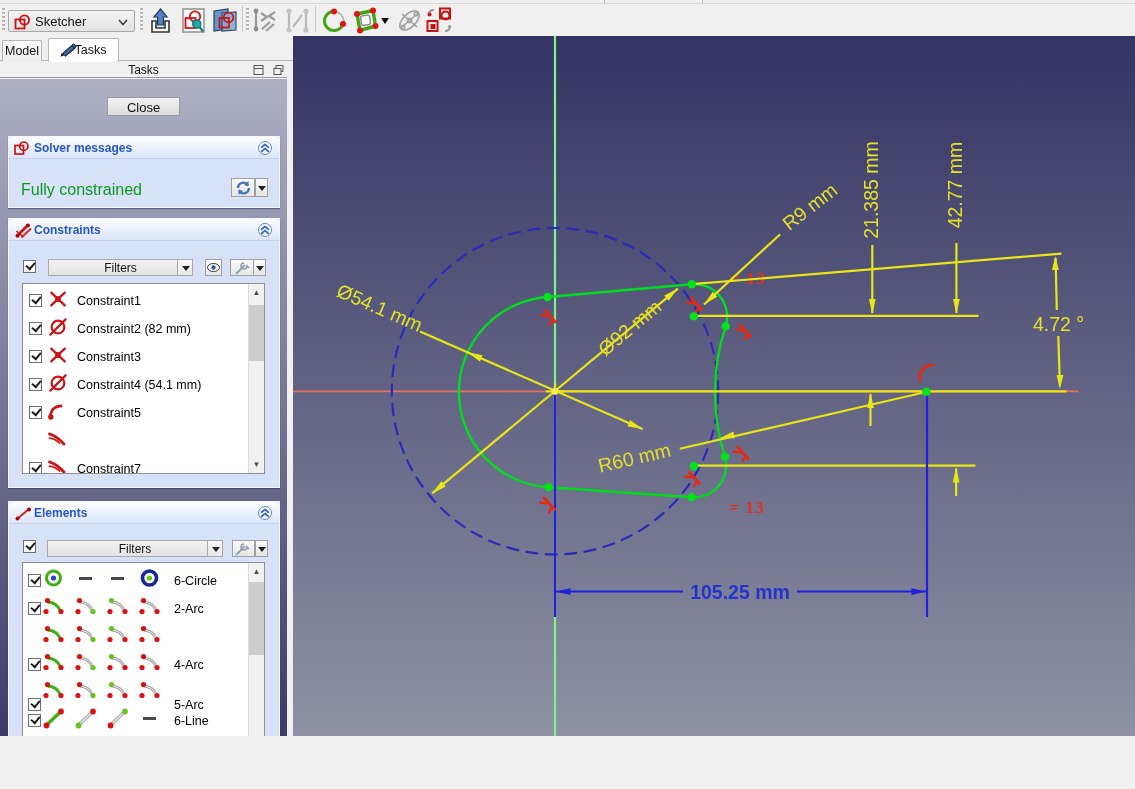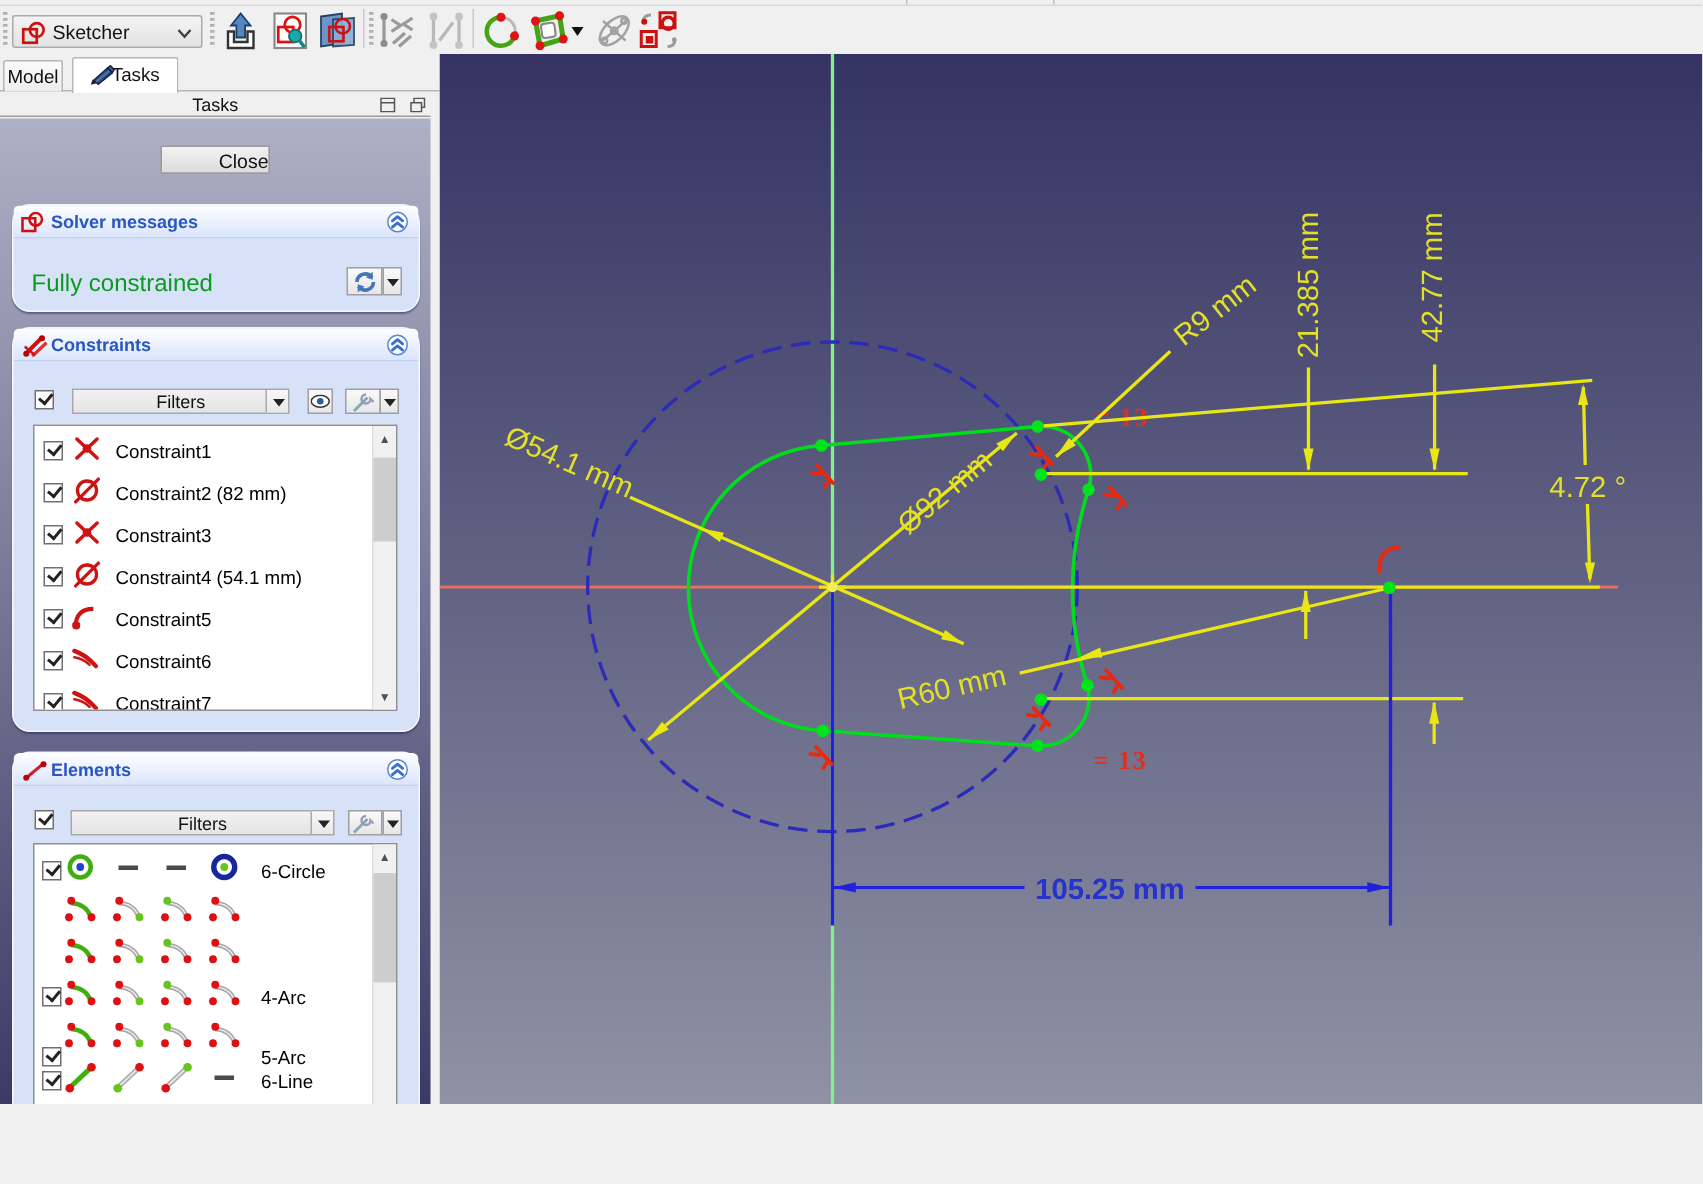--- a/index.html
+++ b/index.html
@@ -16,22 +16,22 @@
 .ticon{position:absolute;top:7px;width:27px;height:27px}
 
 #left{position:absolute;left:0;top:37px;width:293px;height:752px;background:#f0f0f0}
 #tabrow{position:absolute;left:0;top:0;width:293px;height:24px;background:#f0f0f0;border-bottom:1px solid #b6b6b6}
 .tab{position:absolute;top:3px;height:21px;font-size:12.5px;color:#111;text-align:center}
 #tab-model{left:2px;width:40px;background:linear-gradient(#fbfbfb,#ededed);border:1px solid #b6b6b6;border-bottom:none;border-radius:2px 2px 0 0;padding-top:3px}
 #tab-tasks{left:48px;width:71px;top:1px;height:24px;background:#fff;border:1px solid #b6b6b6;border-bottom:none;border-radius:2px 2px 0 0;padding-top:4px;z-index:2}
 #taskshdr{position:absolute;left:0;top:25px;width:287px;height:16px;background:#f0f0f0;border-bottom:1px solid #9a9a9a;font-size:12px;color:#111;text-align:center}
 #taskshdr span{position:relative;top:1px}
 #panelbg{position:absolute;left:0;top:42px;width:287px;height:710px;background:linear-gradient(#aeb0c5 0,#32315e 100%)}
-#closebtn{position:absolute;left:107px;top:18px;width:73px;height:19px;background:linear-gradient(#f2f2f2,#dcdcdc);border:1px solid #9b9b9b;font-size:13px;color:#111;text-align:right;padding-top:2px}
-.tpanel{position:absolute;left:8px;width:272px;background:#d7e2f9;border:1px solid #f5f8ff;border-radius:12px;box-shadow:0 1px 1px rgba(30,30,70,.45)}
+#closebtn{position:absolute;left:107px;top:18px;width:73px;height:19px;background:linear-gradient(#f2f2f2,#dcdcdc);border:1px solid #9b9b9b;font-size:13px;color:#111;text-align:center;padding-top:2px}
+.tpanel{position:absolute;left:8px;width:272px;background:#d7e2f9;border:1px solid #f5f8ff;border-radius:0;box-shadow:0 1px 1px rgba(30,30,70,.45)}
 .thead{position:absolute;left:0;top:0;width:100%;height:22px;background:linear-gradient(#fdfeff,#dbe5fb);border-radius:4px 4px 0 0;border-bottom:1px solid #c3d1ee}
 .thead .ttl{position:absolute;left:25px;top:4px;font-size:12px;font-weight:bold;color:#2856c4}
 .chevbtn{position:absolute;right:7px;top:4px;width:14px;height:14px;border:1px solid #5b87d6;border-radius:50%;background:#fff}
 #solverpanel{top:57px;height:72px}
 #constrpanel{top:139px;height:270px}
 #elempanel{top:422px;height:269px}
 .fcheck{position:absolute;width:13px;height:13px;background:#fff;border:1px solid #707070}
 .fcheck:after{content:"";position:absolute;left:2px;top:1px;width:7px;height:4px;border-left:2px solid #222;border-bottom:2px solid #222;transform:rotate(-50deg)}
 .fcombo{position:absolute;background:linear-gradient(#f2f2f2,#e4e4e4);border:1px solid #a9a9a9;font-size:12px;color:#111;text-align:center}
 .fcombo .dd{position:absolute;right:0;top:0;height:100%;width:15px;border-left:1px solid #a9a9a9;background:linear-gradient(#f8f8f8,#e8e8e8)}
@@ -287,24 +287,20 @@
               <span class="txt" style="left:54px">Constraint3</span>
             </div>
           <div class="lrow" style="top:87px">
               <div class="fcheck"></div>
               <span class="txt" style="left:54px">Constraint4 (54.1 mm)</span>
             </div>
           <div class="lrow" style="top:115px">
               <div class="fcheck"></div>
               <span class="txt" style="left:54px">Constraint5</span>
             </div>
-          <div class="lrow" style="top:143px">
-              <div class="fcheck"></div>
-              <span class="txt" style="left:54px">Constraint6</span>
-            </div>
           <div class="lrow" style="top:171px">
               <div class="fcheck"></div>
               <span class="txt" style="left:54px">Constraint7</span>
             </div>
           <div class="scroll">
             <div class="sbtn" style="top:0">▲</div>
             <div class="sthumb" style="top:21px;height:56px"></div>
             <div class="sbtn" style="bottom:0">▼</div>
           </div>
         </div>
@@ -346,20 +342,24 @@
             <svg class="abs" style="left:19px;top:4px" width="24" height="22" viewBox="0 0 24 22">
               <circle cx="11.5" cy="11" r="7" fill="none" stroke="#3fae10" stroke-width="3"></circle>
               <circle cx="11.5" cy="11" r="2.6" fill="#2244cc"></circle>
             </svg>
             <div class="abs" style="left:56px;top:14px;width:13px;height:2.6px;background:#4a4a4a"></div>
             <div class="abs" style="left:88px;top:14px;width:13px;height:2.6px;background:#4a4a4a"></div>
             <svg class="abs" style="left:115px;top:4px" width="24" height="22" viewBox="0 0 24 22">
               <circle cx="11.5" cy="11" r="7" fill="none" stroke="#16279e" stroke-width="3.6"></circle>
               <circle cx="11.5" cy="11" r="2.6" fill="#66c41c"></circle>
             </svg>
+          <div class="lrow" style="top:32px">
+              <div class="fcheck" style="left:5px"></div>
+              <span class="txt" style="left:151px">2-Arc</span>
+            </div>
             <svg class="abs" style="left:19px;top:32px" width="24" height="22" viewBox="0 0 24 22">
               <path d="M5.5 7 Q15 7.5 18.5 16" fill="none" stroke="#3fae10" stroke-width="3"></path>
               <circle cx="5.5" cy="5.5" r="2.6" fill="#dd1111"></circle>
               <circle cx="19" cy="16.5" r="2.6" fill="#dd1111"></circle>
               <circle cx="4" cy="16.5" r="2.6" fill="#dd1111"></circle>
             </svg>
             <svg class="abs" style="left:51px;top:32px" width="24" height="22" viewBox="0 0 24 22">
               <path d="M5.5 7 Q15 7.5 18.5 16" fill="none" stroke="#a8a8a8" stroke-width="3"></path>
               <path d="M5.5 7 Q15 7.5 18.5 16" fill="none" stroke="#e8e8e8" stroke-width="1"></path>
               <circle cx="5.5" cy="5.5" r="2.6" fill="#dd1111"></circle>

